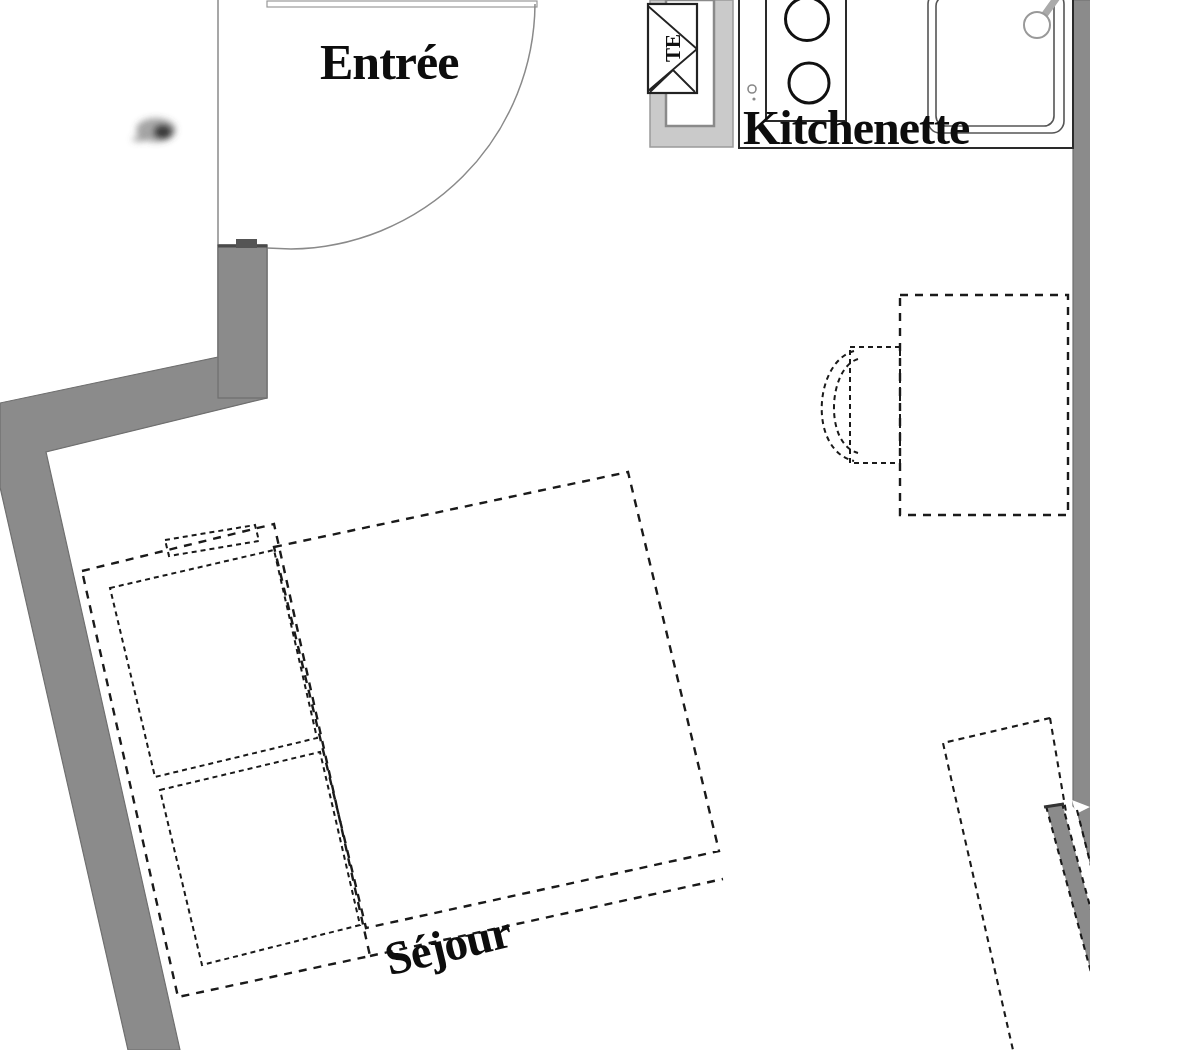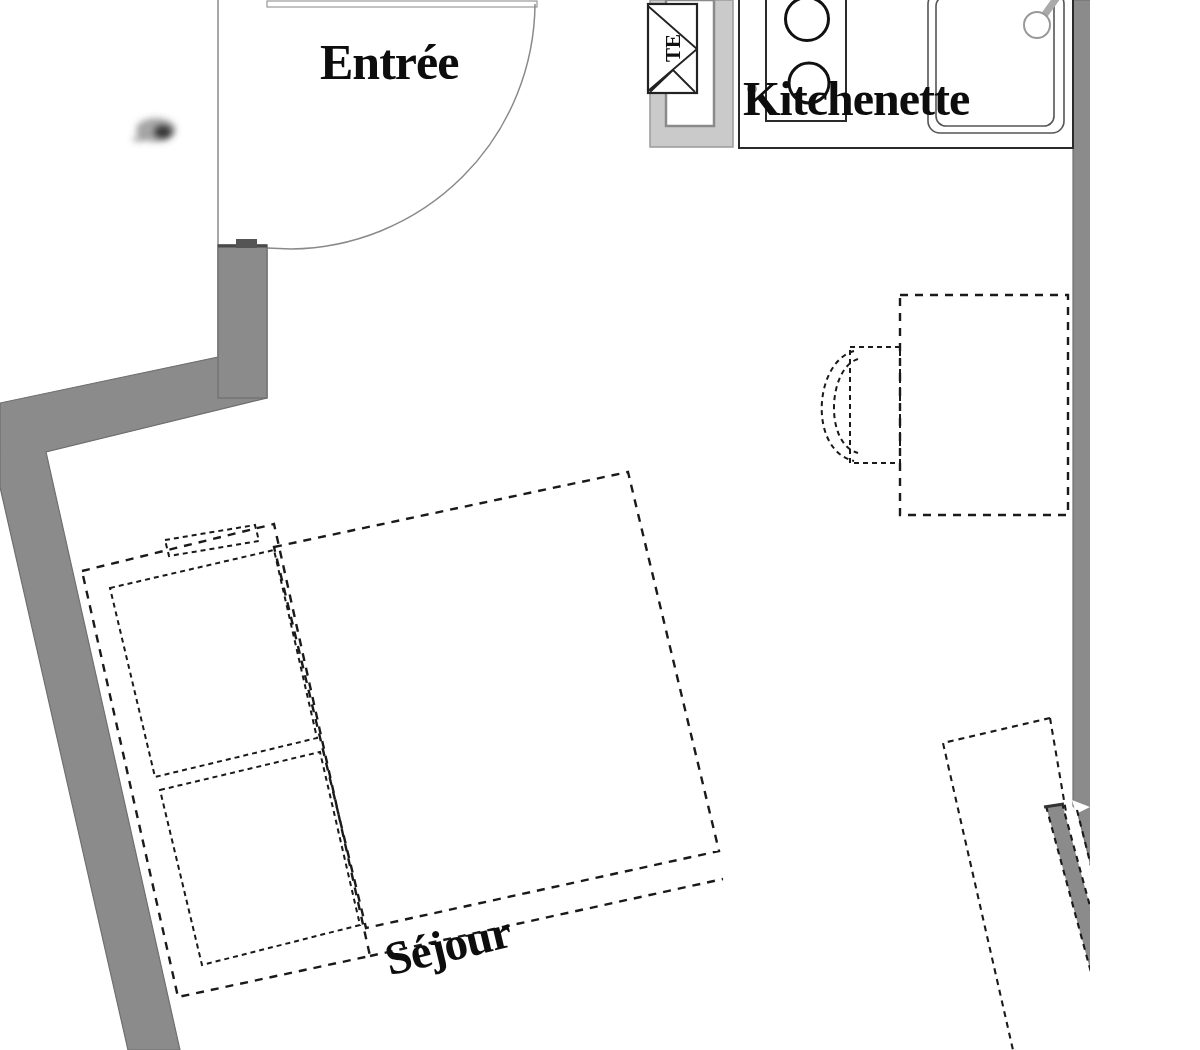--- a/index.html
+++ b/index.html
@@ -5,21 +5,21 @@
   :root{
     --wall:#8b8b8b; --wall-edge:#6f6f6f; --light-structure:#cacaca;
     --line:#1a1a1a; --thin-line:#8a8a8a; --text:#0d0d0d; --bg:#ffffff;
   }
   html,body{margin:0;padding:0;background:var(--bg);}
   .stage{position:relative;width:1090px;height:1050px;background:var(--bg);overflow:hidden;
          font-family:Liberation Serif, serif;}
   .stage svg{position:absolute;left:0;top:0;width:1200px;height:1050px;}
   .room-label{position:absolute;font-weight:bold;color:var(--text);line-height:1;white-space:nowrap;}
   .label-entree{left:320px;top:37px;font-size:50px;letter-spacing:-1px;}
-  .label-kitchenette{left:743px;top:75px;font-size:48px;letter-spacing:-1px;}
+  .label-kitchenette{left:743px;top:104px;font-size:48px;letter-spacing:-1px;}
   .label-sejour{left:386px;top:937px;font-size:47px;letter-spacing:-1px;
                 transform:rotate(-13.5deg);transform-origin:0 50%;}
   .label-te{left:645px;top:33px;width:56px;height:30px;text-align:center;
             font-size:21px;font-weight:bold;color:#111;
             transform:rotate(-90deg);transform-origin:center center;position:absolute;line-height:30px;}
   
   .wall{fill:var(--wall);stroke:var(--wall-edge);stroke-width:1.2;}
   .lightstruct{fill:var(--light-structure);stroke:#9a9a9a;stroke-width:1.5;}
   .fixture{fill:#fff;stroke:#2a2a2a;stroke-width:2;}
   .thin{stroke:var(--thin-line);stroke-width:1.5;fill:none;}

